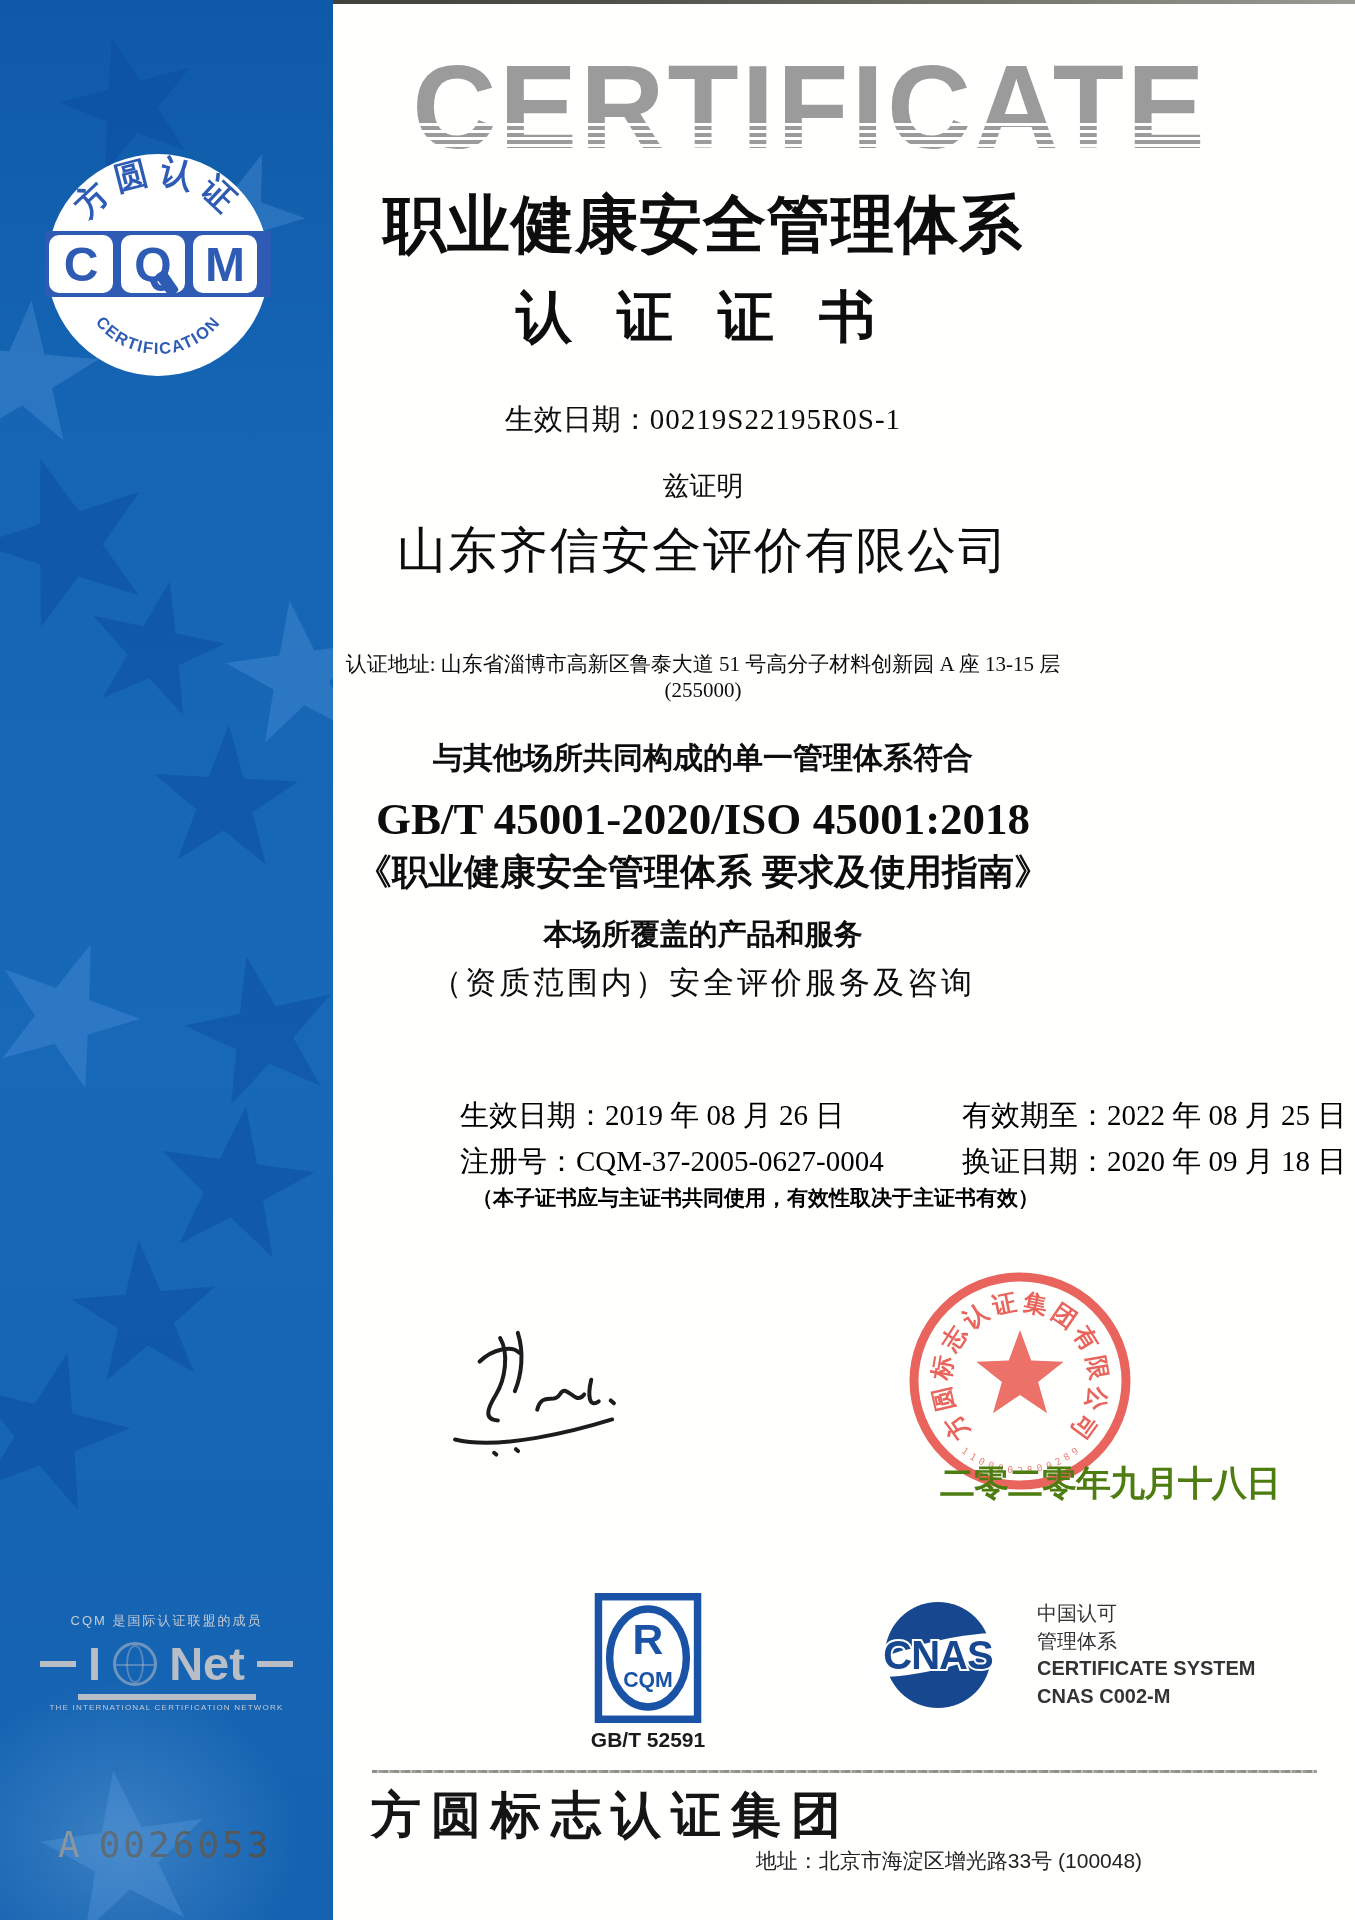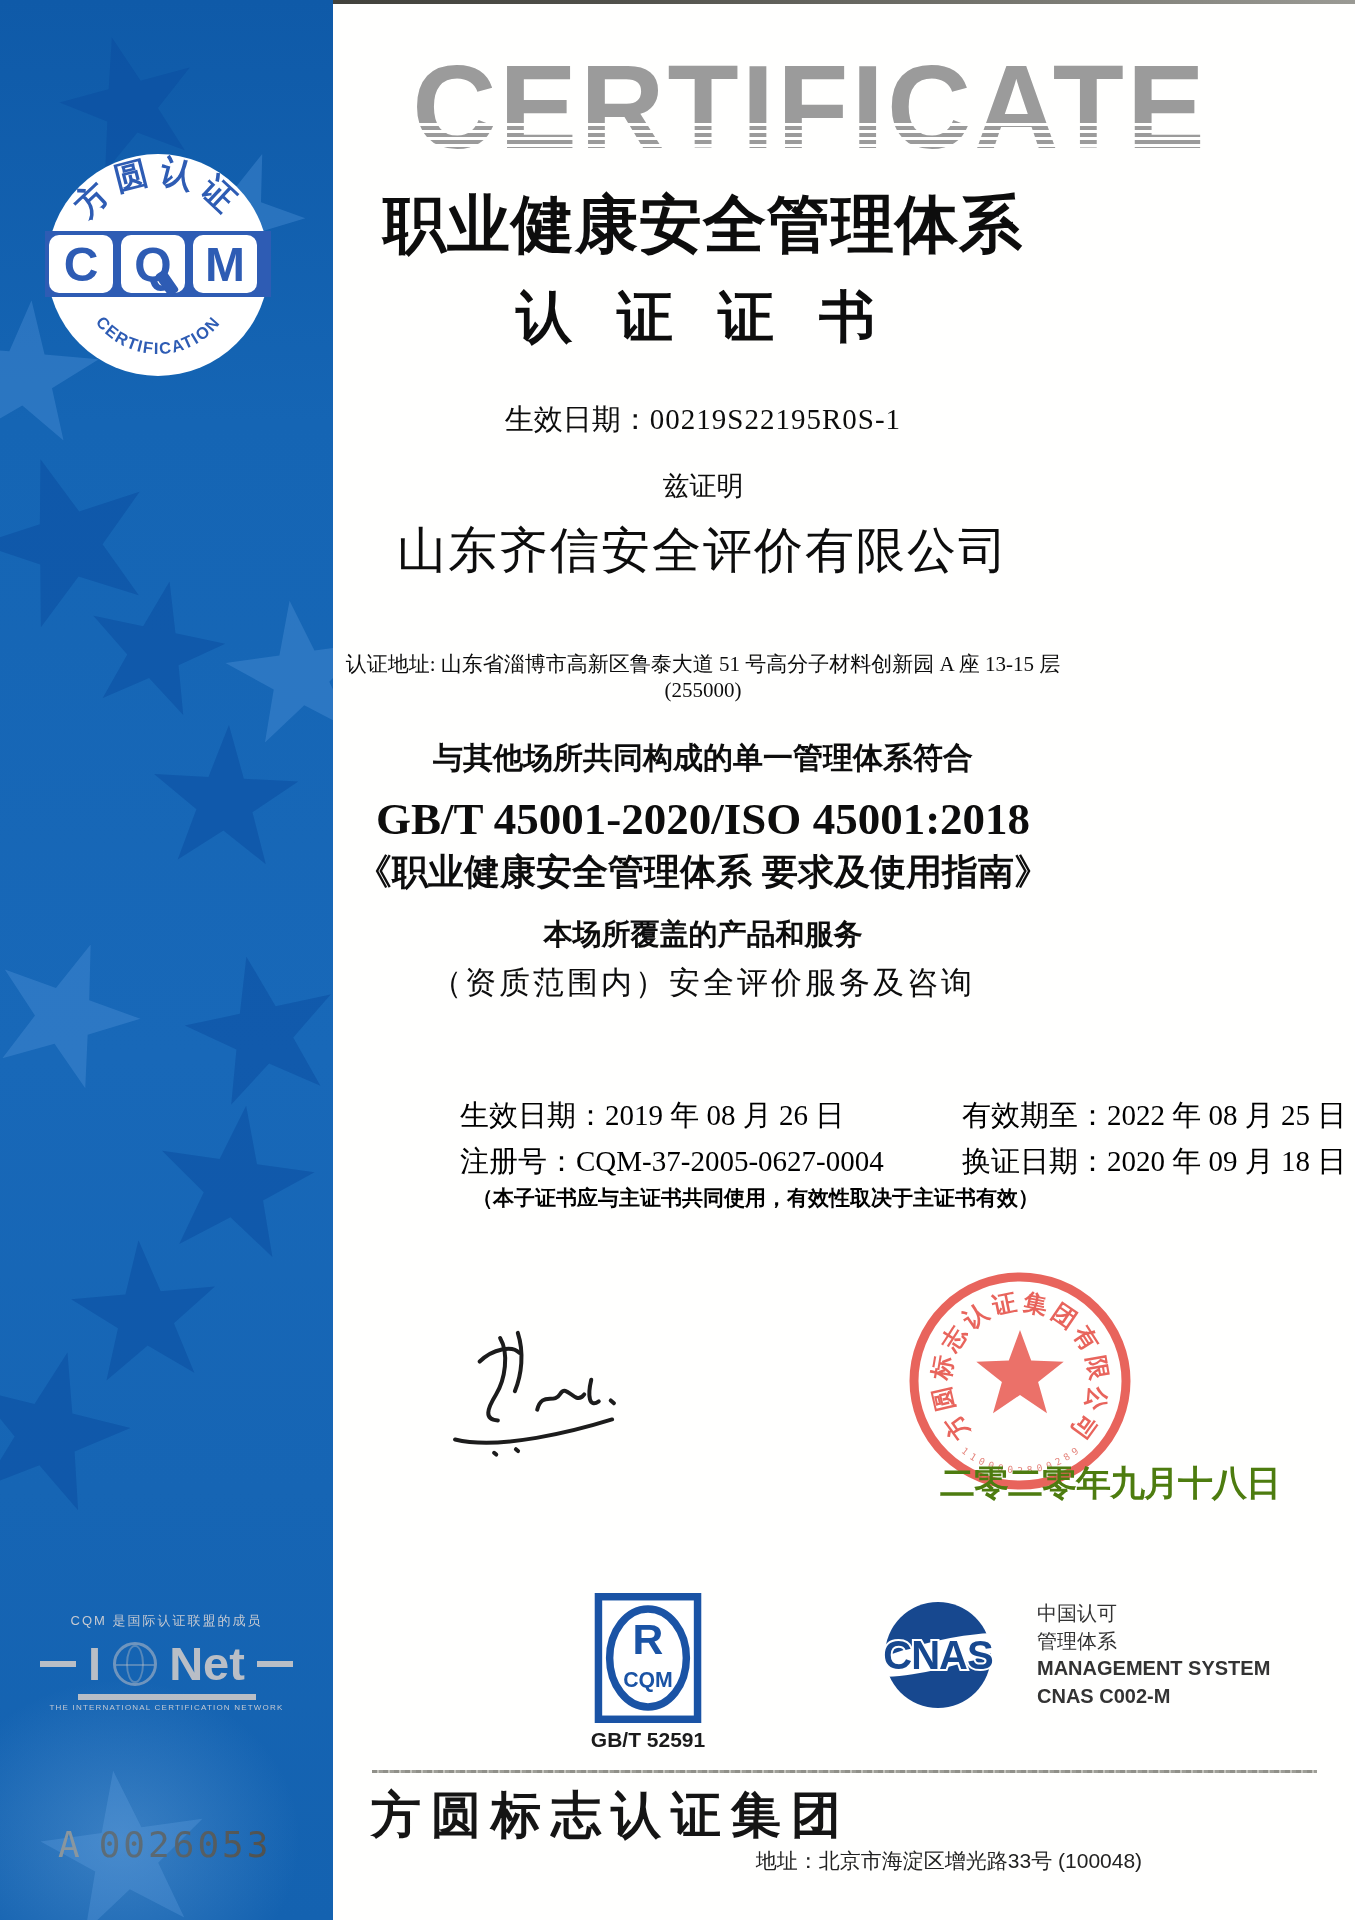--- a/index.html
+++ b/index.html
@@ -242,20 +242,20 @@
   <div id="gbt" class="abs">GB/T 52591</div>
 
   <svg id="cnas" class="abs" width="134" height="116" viewBox="0 0 134 116">
     <circle cx="66" cy="57" r="53" fill="#17488f"></circle>
     <ellipse cx="66" cy="57" rx="76" ry="14" fill="#ffffff" transform="rotate(-13 66 57)"></ellipse>
     <text x="66" y="71" font-size="40" font-weight="900" fill="#17488f" text-anchor="middle" stroke="#ffffff" stroke-width="4" paint-order="stroke" letter-spacing="-1">CNAS</text>
   </svg>
   <div id="cnastext" class="abs">
     <div>中国认可</div>
     <div>管理体系</div>
-    <div class="b">MANAGEMENT SYSTEM</div>
+    <div class="b">CERTIFICATE SYSTEM</div>
     <div class="b">CNAS C002-M</div>
   </div>
 
   <div id="sep" class="abs"></div>
   <div id="group" class="abs">方圆标志认证集团</div>
   <div id="gaddr" class="abs">地址：北京市海淀区增光路33号 (100048)</div>
 </div>
 
 </body></html>

